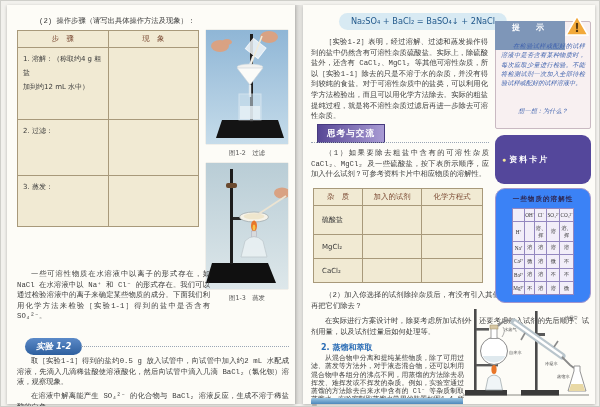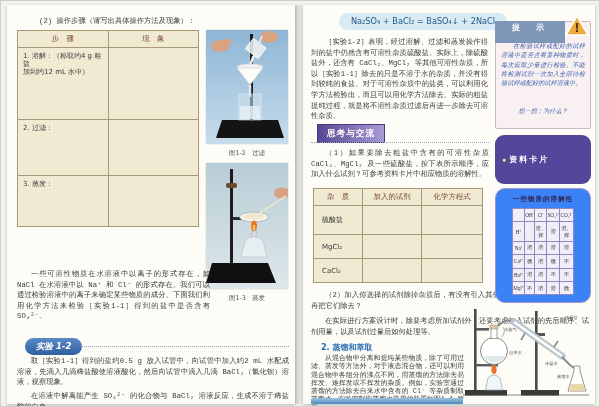--- a/index.html
+++ b/index.html
@@ -13,21 +13,21 @@
     background:linear-gradient(90deg, rgba(0,0,0,.14), rgba(0,0,0,.02)); }
   .abs { position:absolute; }
   .body-text { font-size:7.3px; line-height:10.6px; color:#3b3b3b; text-align:justify;font-family:Liberation Mono, monospace; }
   .ti { text-indent:14px; }
   .caption { font-size:6.4px; color:#555; text-align:center; }
 
   
   .paper-table { border-collapse:collapse; background:#f1ead3; border:1.5px solid #8d7d5c; table-layout:fixed; }
   .paper-table th, .paper-table td { border:1px solid #a8997a; }
   .paper-table th { font-weight:normal; font-size:7.4px; color:#7b4a33; text-align:center; }
-  .steps-cell { font-size:7px; color:#3a3a3a; padding:4px 4px 0 5px; vertical-align:top; white-space:pre-line; line-height:8px; text-align:left; }
+  .steps-cell { font-size:7px; color:#3a3a3a; padding:4px 4px 0 5px; vertical-align:top; white-space:pre-line; line-height:14px; text-align:left; }
   .reagent-cell { font-size:7px; color:#3a3a3a; padding:0 0 0 8px; text-align:left; }
 
   
   .photo { position:absolute; overflow:hidden; box-shadow:0 0 1px rgba(0,0,0,.3); }
   #photo-filter { background:linear-gradient(180deg,#8fb6d6,#c6dcea); }
   #photo-evap { background:linear-gradient(180deg,#b9cdd6,#dde7ea); }
 
   
   .exp-badge { display:inline-block; background:linear-gradient(180deg,#5b8ac8,#2e5f9e); color:#fff;
     font-size:8.5px; font-weight:bold; font-style:italic; padding:2.5px 11px; border-radius:10px; }
@@ -35,21 +35,21 @@
   .discuss-badge { display:inline-block; background:linear-gradient(90deg,#574795,#a99bd4); color:#fff;
     font-size:8.6px; font-weight:bold; padding:2.5px 9px; letter-spacing:1px; border:1px solid #473a7e; }
 
   
   #equation-box { background:#d8eaf3; border-radius:9px; color:#235a8c; font-size:8.2px; text-align:center; line-height:17px; }
 
   
   #hint-box { position:absolute; }
   .hint-body { position:absolute; left:0; top:6px; width:96px; height:108px; background:#f8f0f1;
     border:1px solid #c9b9c2; border-radius:2px; }
-  .hint-header { position:absolute; left:0; top:6px; width:70px; height:22px; background:#7e96b8; color:#fff;
+  .hint-header { position:absolute; left:0; top:6px; width:70px; height:29px; background:#7e96b8; color:#fff;
     font-size:8px; letter-spacing:4px; text-align:center; line-height:13px; font-weight:bold; }
   .hint-text { position:absolute; left:6px; top:26px; width:84px; font-size:6.2px; line-height:9.3px;
     color:#3f62ae; font-style:italic; text-align:justify; text-indent:12px; }
   .hint-q { position:absolute; left:0; top:92px; width:96px; font-size:6.2px; color:#3f62ae; font-style:italic; text-align:center; }
 
   
   .card-header { background:#54479b; color:#fff; font-size:8px; font-weight:bold; border-radius:9px;
     padding:19px 7px; letter-spacing:2px;font-family:Liberation Serif, serif; }
   .card-header .bullet { color:#f5e89a; font-size:7px; letter-spacing:0; margin-right:3px; }
   .card-body { margin-top:4px; background:#3b82f6; border-radius:10px; padding:6px 16px 7px; border:1px solid #a396cc;font-family:Liberation Serif, serif; }

